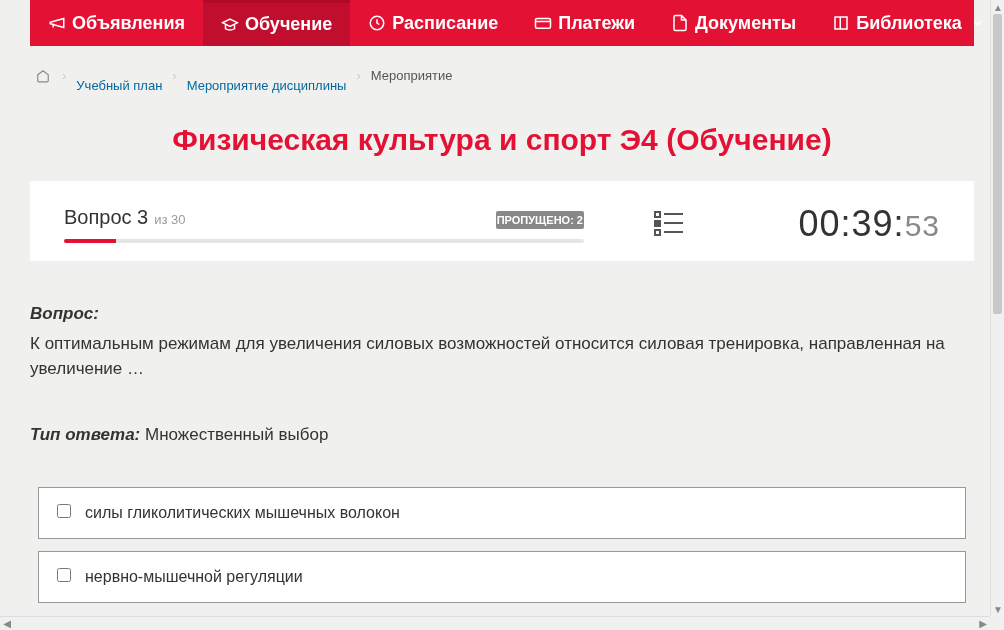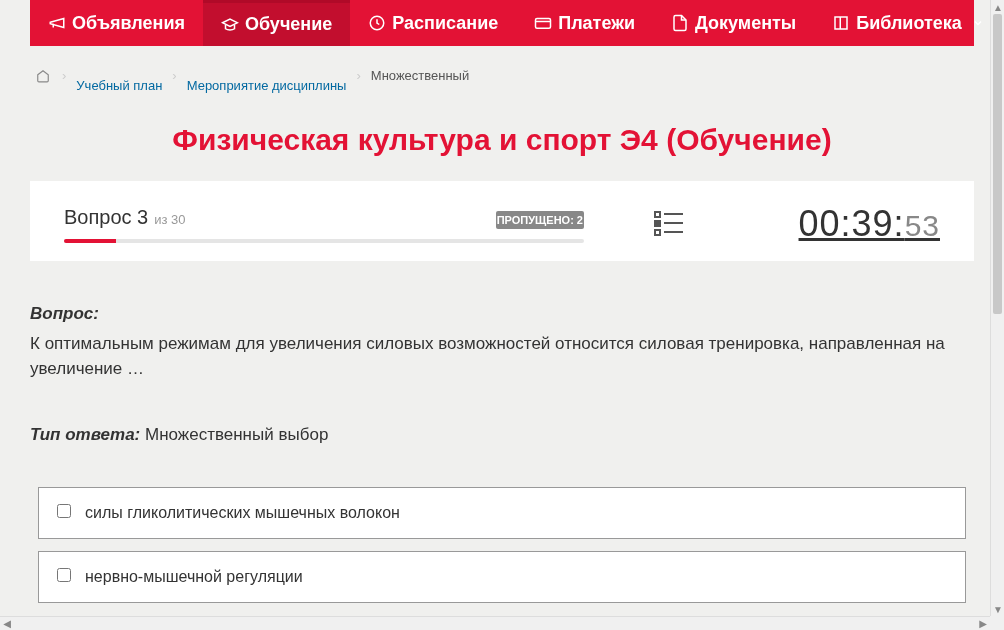--- a/index.html
+++ b/index.html
@@ -125,21 +125,20 @@
       cursor: pointer;
       color: #555;
     }
     .timer {
       margin-left: auto;
       font-size: 36px;
       font-weight: 300;
       color: #333;
       font-family: Arial, sans-serif;
       letter-spacing: 1px;
-      text-decoration: underline;
     }
     .timer .sec {
       color: #888;
       font-size: 30px;
     }
     .content {
       margin: 40px 30px 20px;
       font-size: 17px;
       color: #333;
       line-height: 1.5;
@@ -308,21 +307,21 @@
   <span class="nav-icon">
     <svg width="14" height="14" viewBox="0 0 24 24" fill="none" stroke="#888" stroke-width="2">
         <path d="M3 10l9-7 9 7v10a2 2 0 0 1-2 2H5a2 2 0 0 1-2-2z"></path>
       </svg>
   </span>
   <span class="sep">›</span>
   <a>Учебный план</a>
   <span class="sep">›</span>
   <a>Мероприятие дисциплины</a>
   <span class="sep">›</span>
-  <span class="current">Множественный</span>
+  <span class="current">Мероприятие</span>
 </div>
 
 <h1 class="page-title">Физическая культура и спорт Э4 (Обучение)</h1>
 
 <div class="status-panel">
   <div class="q-block">
     <div class="q-line">
       <div class="q-left">
         <span class="q-label">
           <span>Вопрос</span> <span>3</span>

